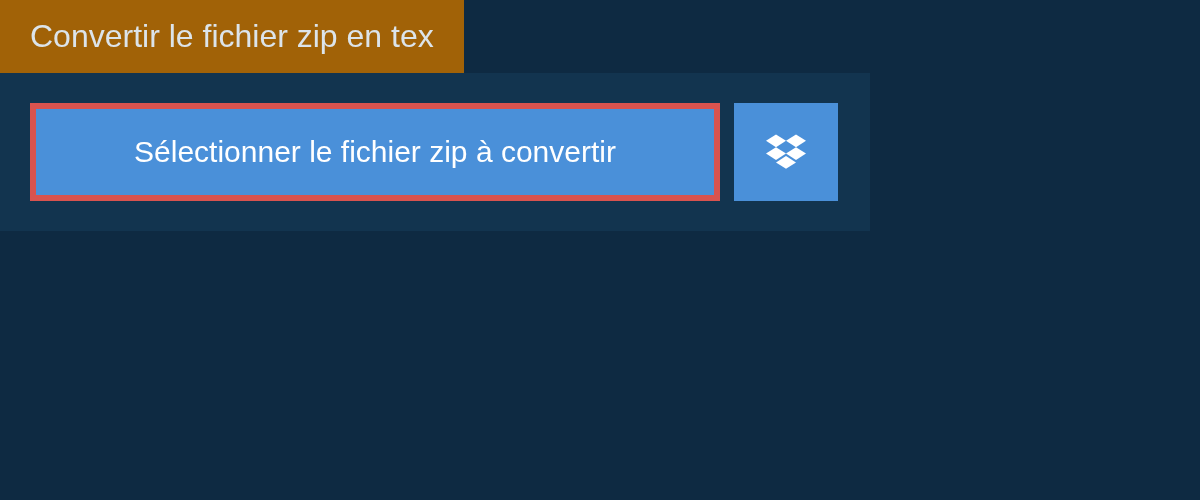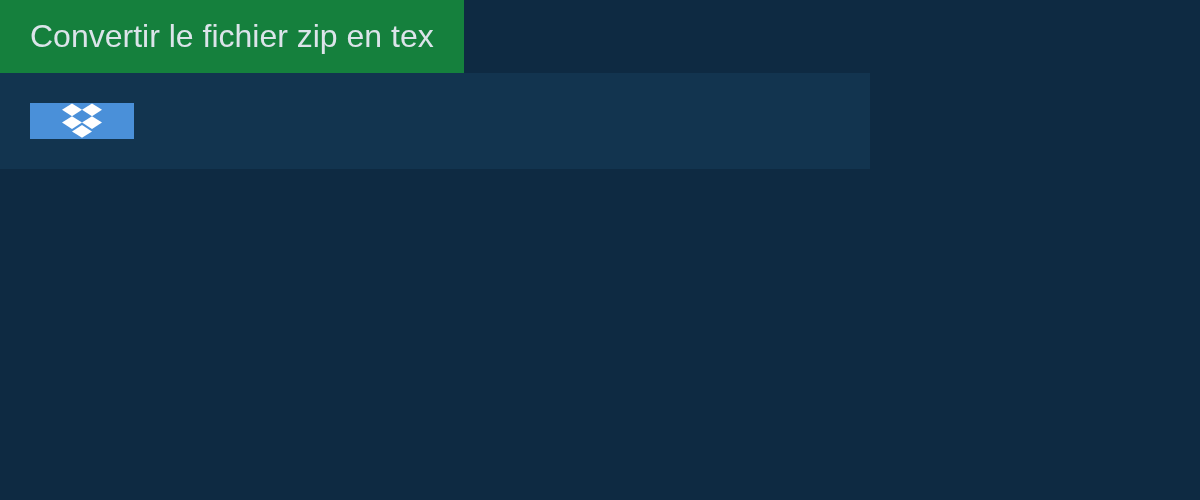--- a/index.html
+++ b/index.html
@@ -9,21 +9,21 @@
     }
     body {
       width: 1200px;
       height: 500px;
       background: #0e2a42;
       font-family: -apple-system, BlinkMacSystemFont, "Segoe UI", Arial, sans-serif;
       overflow: hidden;
     }
     .tab-container {
       display: inline-block;
-      background: #15803d;
+      background: #a16207;
       padding: 18px 30px;
       margin-left: 0;
       text-align: right;
     }
     .tab-label {
       color: #dce4ea;
       font-size: 32px;
       font-weight: 300;
     }
     .panel {
@@ -64,20 +64,23 @@
 <body>
 
 
 
 <div class="tab-container">
   <span class="tab-label">Convertir le fichier zip en tex</span>
 </div>
 
 <div class="panel">
   <div class="button-row">
+    <div class="select-button">
+      <span>Sélectionner le fichier zip à convertir</span>
+    </div>
     <div class="dropbox-button">
       <svg class="dropbox-icon" viewBox="0 0 50 44" fill="#ffffff">
         <polygon points="12.5,0 25,8 12.5,16 0,8"></polygon>
         <polygon points="37.5,0 50,8 37.5,16 25,8"></polygon>
         <polygon points="12.5,16 25,24 12.5,32 0,24"></polygon>
         <polygon points="37.5,16 50,24 37.5,32 25,24"></polygon>
         <polygon points="25,27 37.5,35 25,43 12.5,35"></polygon>
       </svg>
     </div>
   </div>

